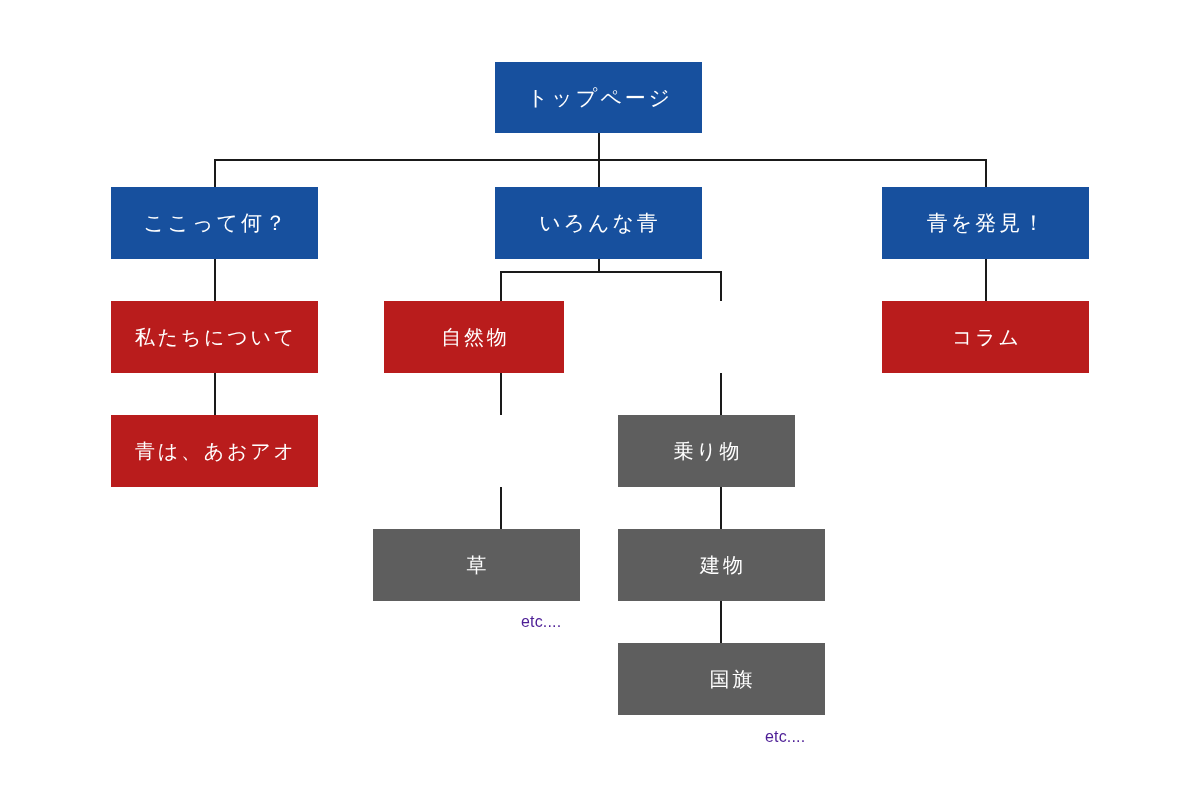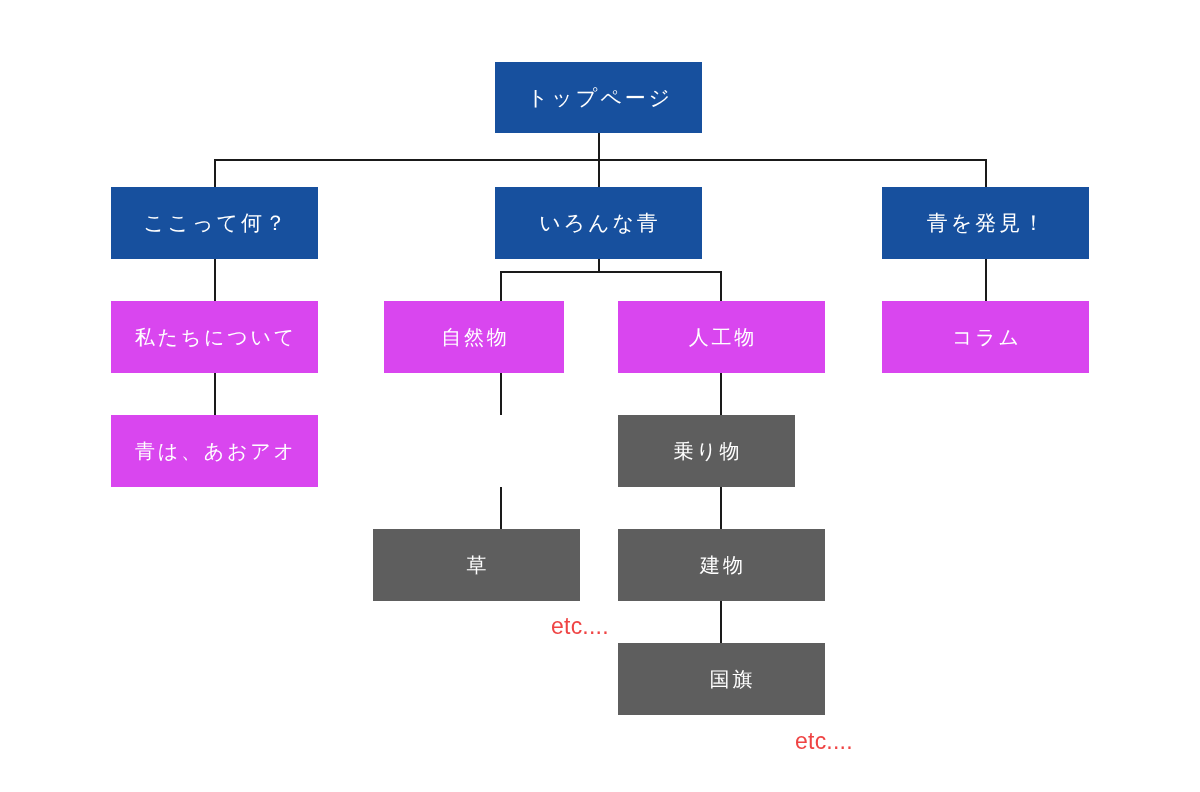--- a/index.html
+++ b/index.html
@@ -34,47 +34,46 @@
   }
   .node.level-1 {
     background: #17509E;
     font-size: 21px;
   }
   .node.level-2 {
     background: #17509E;
     font-size: 21px;
   }
   .node.level-3 {
-    background: #d946ef;
+    background: #b91c1c;
     font-size: 20px;
   }
   .node.level-4 {
     background: #5E5E5E;
     font-size: 20px;
   }
   .connector {
     position: absolute;
     background: #1a1a1a;
     z-index: 1;
   }
   .connector.v {
     width: 2px;
   }
   .connector.h {
     height: 2px;
   }
   .etc-label {
     position: absolute;
-    color: #ef4444;
-    font-size: 23px;
+    color: #4c1d95;
+    font-size: 16px;
     letter-spacing: 0.01em;
     z-index: 3;
     white-space: nowrap;
     user-select: none;
-    margin-left: 30px;
   }
 </style>
 </head>
 <body>
 
 <div id="canvas">
 
   <div class="connector v" style="left:598px; top:133px; height:28px;"></div>
 
   <div class="connector h" style="left:214px; top:159px; width:772px;"></div>
@@ -101,21 +100,20 @@
   <div class="connector v" style="left:985px; top:259px; height:42px;"></div>
 
   <div class="node level-1" style="left:495px; top:62px; width:207px; height:71px;">トップページ</div>
 
   <div class="node level-2" style="left:111px; top:187px; width:207px; height:72px;">ここって何？</div>
   <div class="node level-2" style="left:495px; top:187px; width:207px; height:72px;">いろんな青</div>
   <div class="node level-2" style="left:882px; top:187px; width:207px; height:72px;">青を発見！</div>
 
   <div class="node level-3" style="left:111px; top:301px; width:207px; height:72px;">私たちについて</div>
   <div class="node level-3" style="left:384px; top:301px; width:180px; height:72px;">自然物</div>
-  <div class="node level-3" style="left:618px; top:301px; width:207px; height:72px;">人工物</div>
   <div class="node level-3" style="left:882px; top:301px; width:207px; height:72px;">コラム</div>
 
   <div class="node level-3" style="left:111px; top:415px; width:207px; height:72px;">青は、あおアオ</div>
 
   <div class="node level-4" style="left:618px; top:415px; width:177px; height:72px;">乗り物</div>
 
   <div class="node level-4" style="left:373px; top:529px; width:207px; height:72px;">草</div>
   <div class="node level-4" style="left:618px; top:529px; width:207px; height:72px;">建物</div>
 
   <div class="node level-4" style="left:618px; top:643px; width:207px; height:72px;padding-left:19px;">国旗</div>

